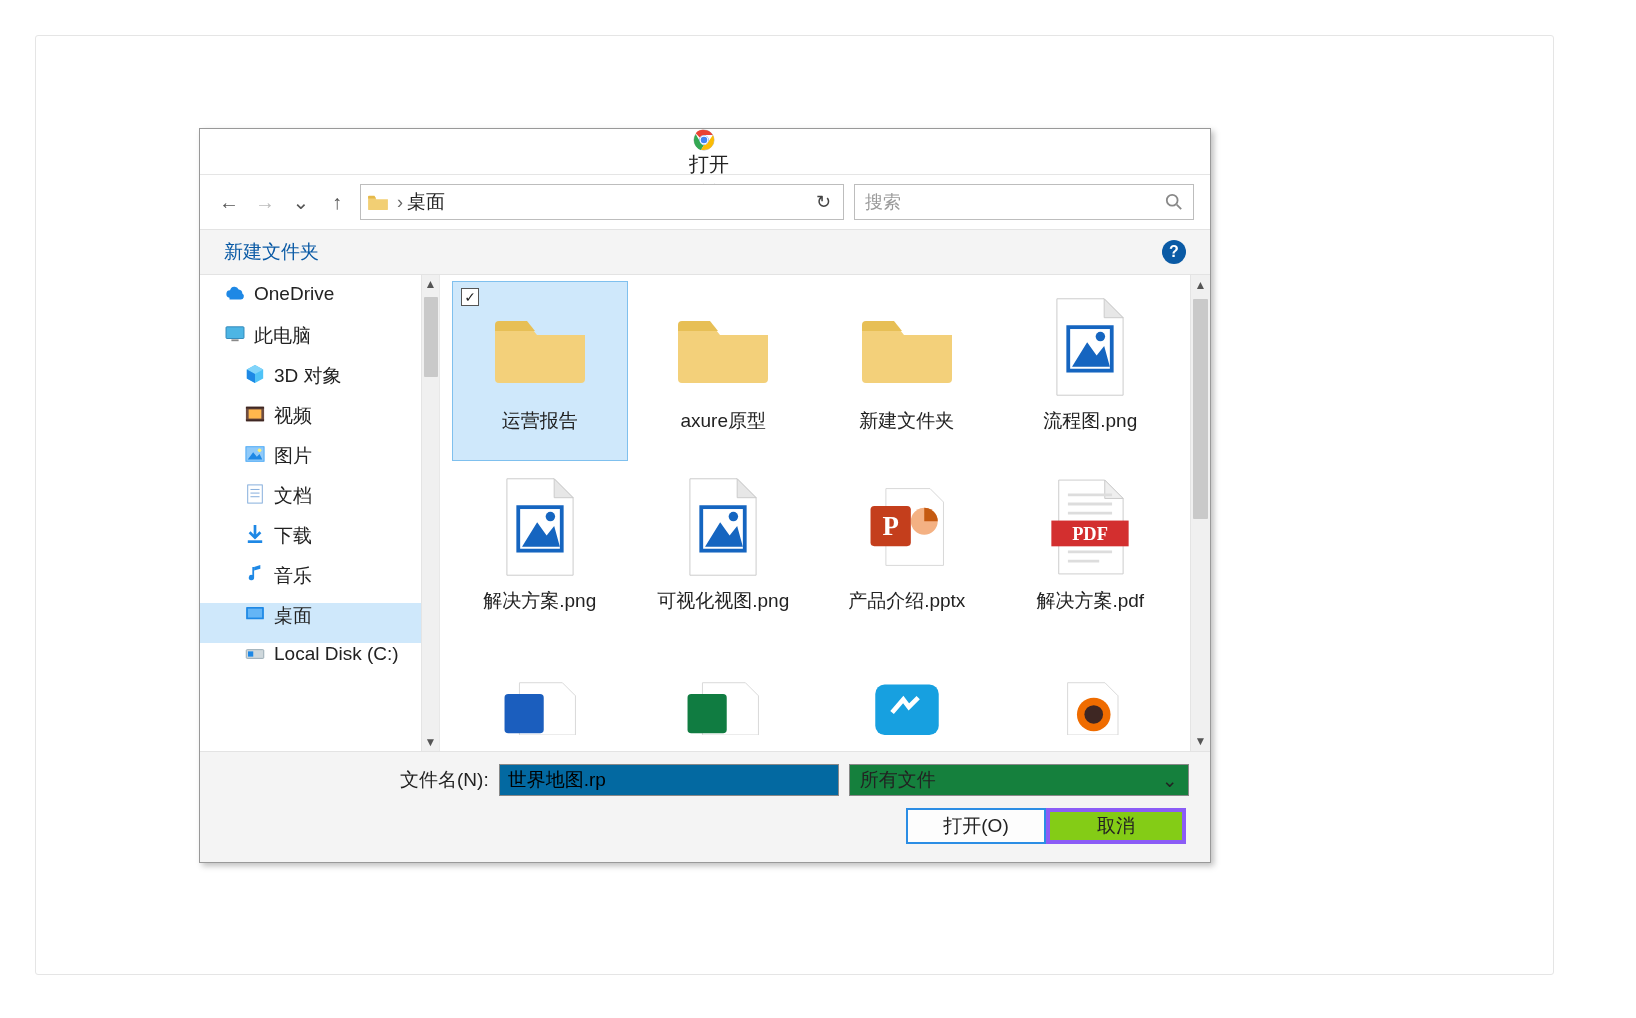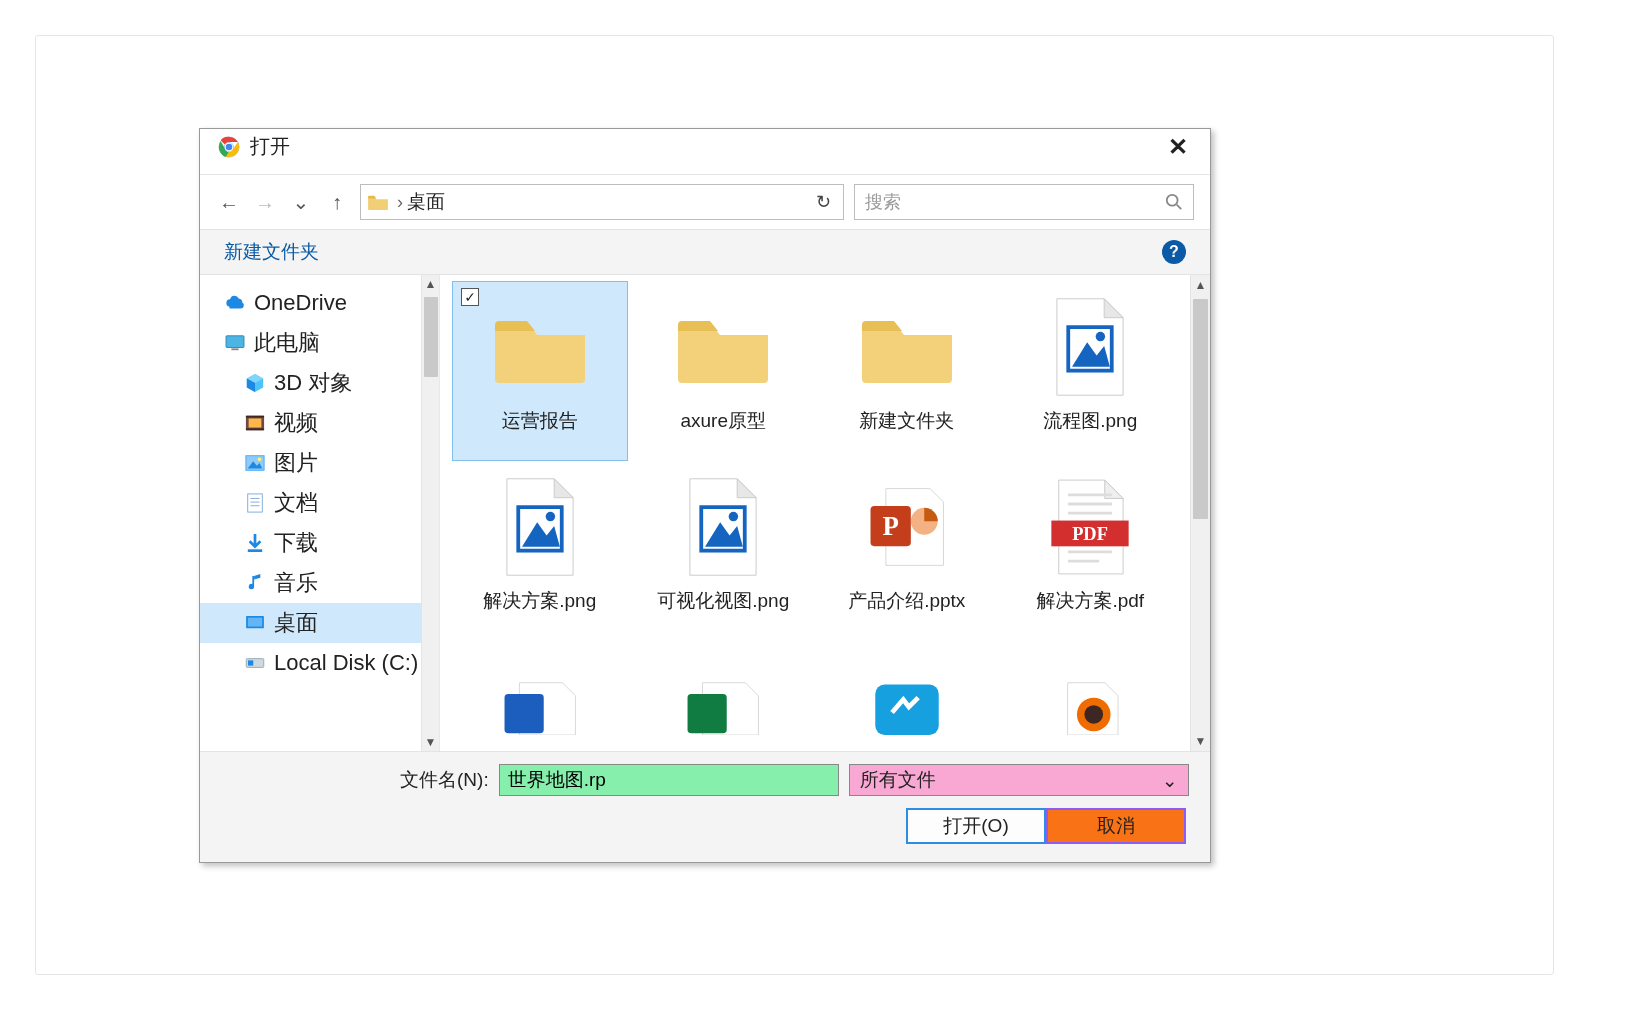--- a/index.html
+++ b/index.html
@@ -25,20 +25,21 @@
     border: 1px solid #999;
     box-shadow: 3px 3px 6px rgba(0,0,0,0.25);
     display: flex;
     flex-direction: column;
   }
   .titlebar {
     height: 46px;
     display: flex; align-items: center;
     padding: 0 10px 10px 18px;
     border-bottom: 1px solid #e5e5e5;
+    flex-direction: column;
   }
   .chrome-icon {
     width: 22px; height: 22px; margin-right: 10px;
   }
   .title-text { font-size: 20px; color: #222; }
   .title-spacer { flex: 1; }
   .close-x {
     width: 44px; height: 30px;
     display:flex; align-items:center; justify-content:center;
     font-size: 24px; font-weight: 600; color:#222;
@@ -97,22 +98,22 @@
   }
   .sidebar {
     width: 240px; position:relative;
     border-right:1px solid #e8e8e8;
     display:flex;
   }
   .tree {
     flex:1; padding-top:8px; overflow:hidden;
   }
   .tree-item {
-    height:40px; display:flex; align-items:center;
-    padding-left: 24px; font-size:22px; color:#222;
+    height:40px; display:flex; 
+    padding-left: 24px; font-size:19px; color:#222;
     cursor:pointer; gap:8px; white-space:nowrap;
   }
   .tree-item.child { padding-left:44px; }
   .tree-item.selected { background:#cfe8fb; }
   .tree-item .ticon { width:22px; height:22px; display:flex;align-items:center;justify-content:center;}
   .side-scroll {
     width: 18px; background:#f0f0f0;
     display:flex;flex-direction:column;align-items:center;
     border-left:1px solid #e4e4e4;
   }
@@ -151,32 +152,32 @@
   .content-scroll .thumb{width:15px;background:#c9c9c9;border-radius:1px;}
   .footer {
     height:110px; background:#f4f4f4;
     padding:12px 20px 12px 0;
     display:flex; flex-direction:column; gap:12px;
   }
   .row1 { display:flex; align-items:center; gap:10px; }
   .fn-label { font-size:19px; color:#222; margin-left:200px;}
   .fn-input {
     width: 340px; height:32px; border:1px solid #888;
-    padding:0 8px; font-size:19px; background:#86efac; outline:none;
+    padding:0 8px; font-size:19px; background:#0369a1; outline:none;
   }
   .filetype {
     width: 340px; height:32px; border:1px solid #888;
-    background:#f9a8d4; display:flex;align-items:center;
+    background:#15803d; display:flex;align-items:center;
     padding:0 10px; font-size:19px; color:#222;
     justify-content:space-between; cursor:pointer;
   }
   .row2 { display:flex; justify-content:flex-end; padding-right:4px;}
   .btn {
-    width: 140px; height:36px; border:2px solid #8b5cf6;
-    background:#f97316; font-size:19px; color:#222;
+    width: 140px; height:36px; border:4px solid #8b5cf6;
+    background:#84cc16; font-size:19px; color:#222;
     display:flex;align-items:center;justify-content:center;
     cursor:pointer;
   }
   .btn.primary { border:2px solid #2b8de4; background:#fdfdfd;}
   
   svg { display:block; }
 </style>
 </head>
 <body>
 

